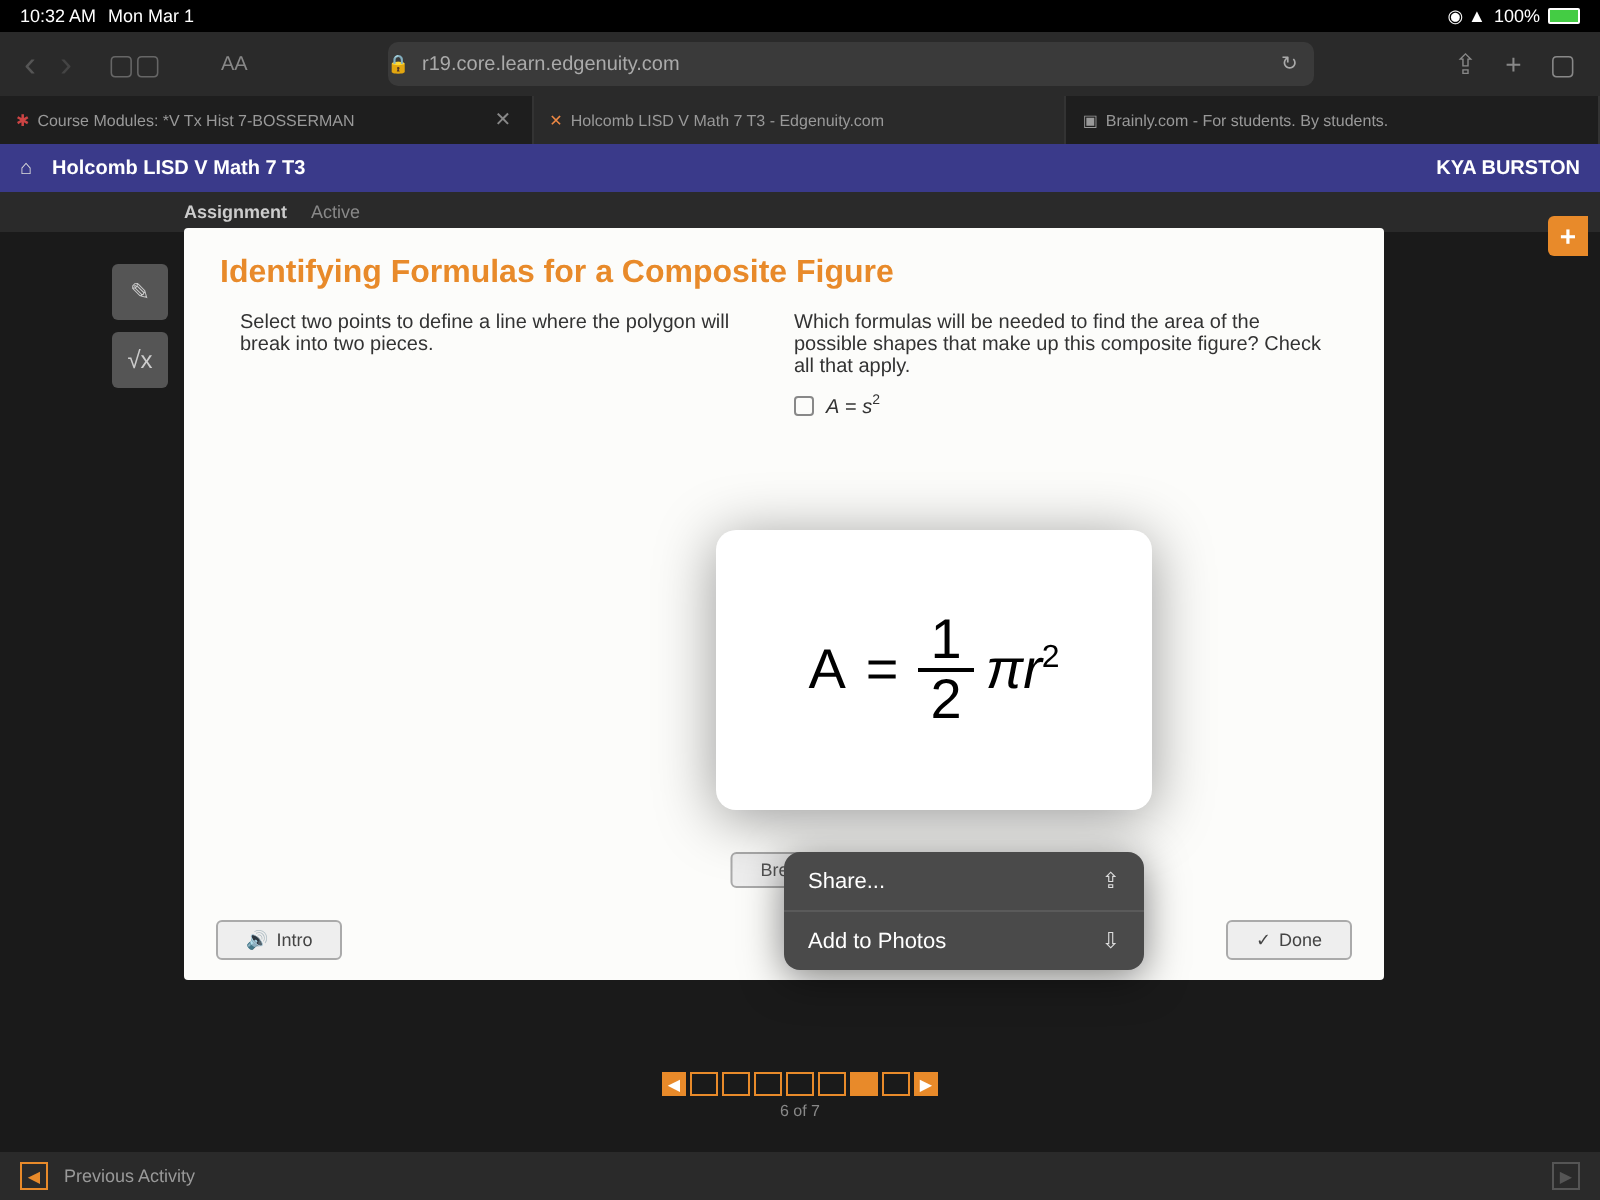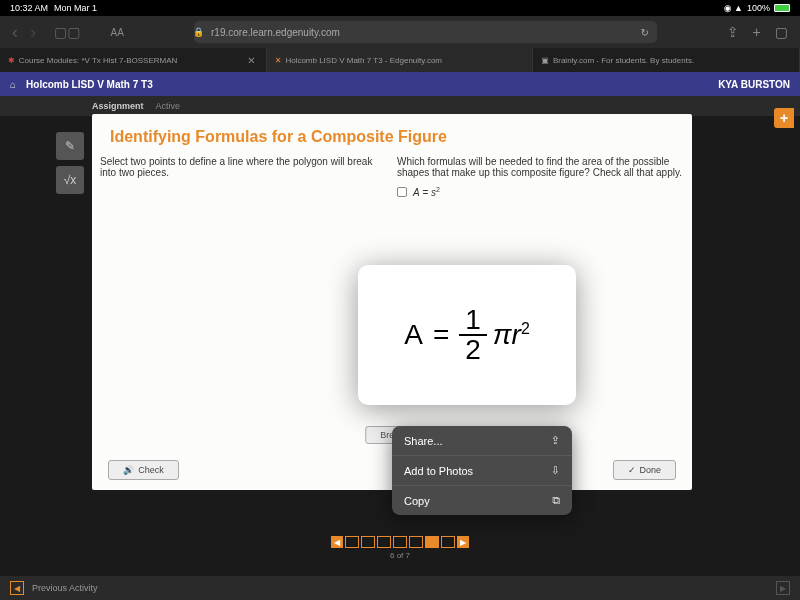--- a/index.html
+++ b/index.html
@@ -21,21 +21,21 @@
 .home-icon{margin-right:10px;color:#ddd}
 .user-name{margin-left:auto;font-weight:700;font-size:10px}
 .sub-header{height:20px;background:#2a2a2a;display:flex;align-items:center;padding-left:92px;font-size:9px}
 .sub-header .assignment{color:#ccc;font-weight:700}
 .sub-header .active-txt{color:#888;margin-left:12px}
 .plus-btn{position:absolute;right:6px;top:108px;width:20px;height:20px;background:#e88a2a;color:#fff;border-radius:3px 0 0 3px;display:flex;align-items:center;justify-content:center;font-size:14px;font-weight:700}
 .tool-btns{position:absolute;left:56px;top:132px;display:flex;flex-direction:column;gap:6px}
 .tool-btn{width:28px;height:28px;background:#555;border-radius:3px;display:flex;align-items:center;justify-content:center;color:#ccc;font-size:12px}
 .content-panel{position:absolute;left:92px;top:114px;width:600px;height:376px;background:#fcfcfa;border-radius:2px}
 .panel-title{color:#e88a2a;font-size:16px;font-weight:700;padding:14px 18px 10px}
-.panel-body{display:flex;padding:0 8px}
+.panel-body{display:flex;padding:0 28px}
 .col-left{flex:1;font-size:10px;color:#333}
 .col-right{flex:1;font-size:10px;color:#333;padding-left:10px}
 .figure-area{margin-top:24px;position:relative;width:220px;height:100px}
 .dim-top{position:absolute;top:0;left:70px;font-size:9px}
 .dim-left{position:absolute;top:36px;left:38px;font-size:9px}
 .shape-svg{position:absolute;top:12px;left:30px}
 .break-btn{position:absolute;bottom:46px;left:50%;transform:translateX(-50%);background:#eee;border:1px solid #aaa;padding:3px 14px;font-size:9px;color:#555;border-radius:3px}
 .intro-btn{position:absolute;bottom:10px;left:16px;background:#eee;border:1px solid #aaa;padding:4px 14px;font-size:9px;color:#444;border-radius:3px;display:flex;align-items:center;gap:4px}
 .done-btn{position:absolute;bottom:10px;right:16px;background:#eee;border:1px solid #aaa;padding:4px 14px;font-size:9px;color:#444;border-radius:3px;display:flex;align-items:center;gap:4px}
 .checkbox-row{display:flex;align-items:center;gap:6px;margin-top:8px}
@@ -142,21 +142,21 @@
       <div>Which formulas will be needed to find the area of the possible shapes that make up this composite figure? Check all that apply.</div>
       <div class="checkbox-row">
         <div class="cb"></div>
         <span><i>A</i> = <i>s</i><sup style="font-size:7px">2</sup></span>
       </div>
     </div>
   </div>
   <div class="break-btn">Break</div>
   <div class="intro-btn">
     <span>🔊</span>
-    <span>Check</span>
+    <span>Intro</span>
   </div>
   <div class="done-btn">
     <span>✓</span>
     <span>Done</span>
   </div>
 </div>
 
 <div class="popup-formula">
   <div class="formula-eq">
     <span>A</span>
@@ -171,24 +171,20 @@
 
 <div class="context-menu">
   <div class="menu-item">
     <span>Share...</span>
     <span class="micon">⇪</span>
   </div>
   <div class="menu-item">
     <span>Add to Photos</span>
     <span class="micon">⇩</span>
   </div>
-  <div class="menu-item">
-    <span>Copy</span>
-    <span class="micon">⧉</span>
-  </div>
 </div>
 
 <div class="pagination">
   <div class="page-arrow">◀</div>
   <div class="page-box"></div>
   <div class="page-box"></div>
   <div class="page-box"></div>
   <div class="page-box"></div>
   <div class="page-box"></div>
   <div class="page-box filled"></div>

